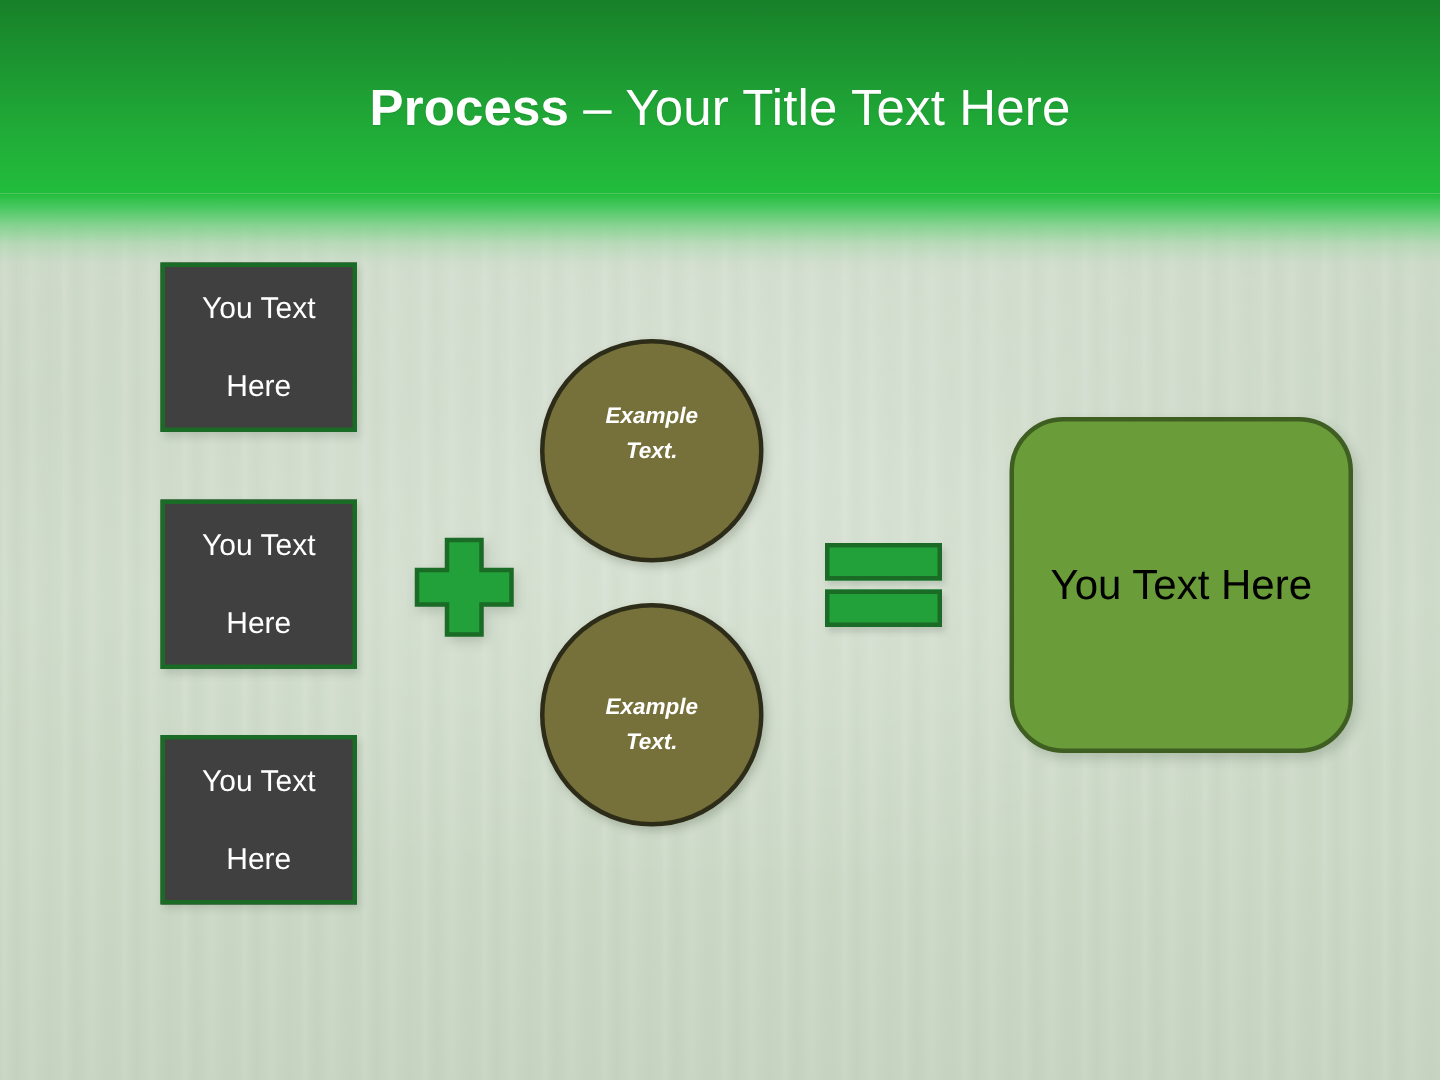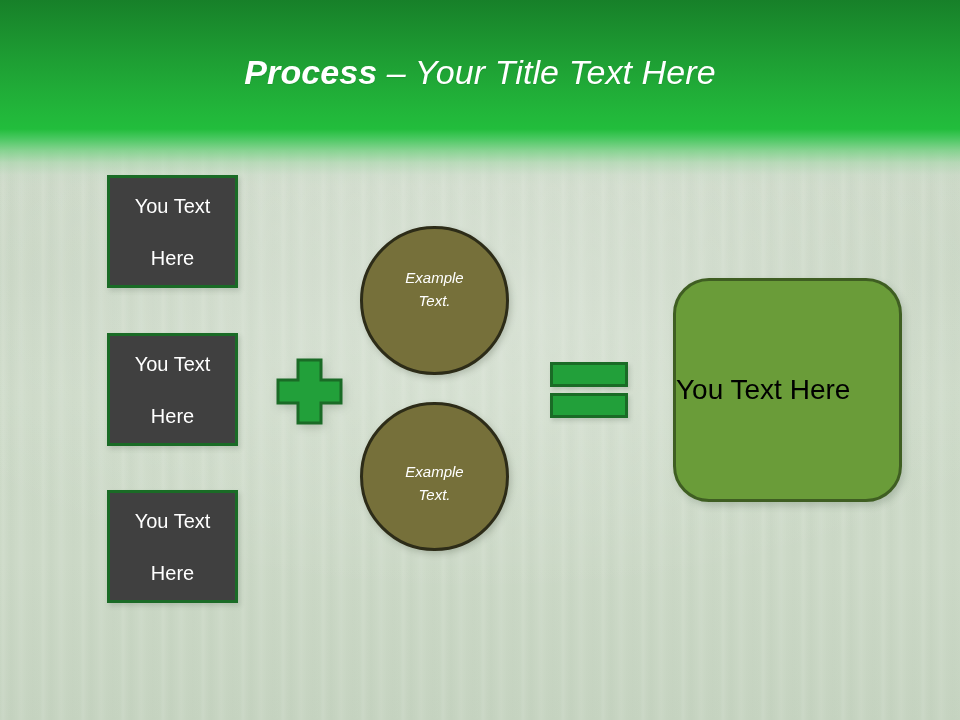--- a/index.html
+++ b/index.html
@@ -89,21 +89,20 @@
     position: absolute;
     left: 0; top: 52px;
     width: 960px;
     text-align: center;
     color: #ffffff;
     font-size: 34px;
     line-height: 40px;
     letter-spacing: .1px;
     white-space: nowrap;
     text-shadow: 0 1px 1px rgba(0,0,0,0.10);
-    font-style: italic;
   }
   .title .t-strong { font-weight: bold; }
   .title .t-rest   { font-weight: normal; }
 
   
   .sq {
     position: absolute;
     left: 107px;
     width: 131px;
     height: 113px;
@@ -141,21 +140,21 @@
     left: 360px;
     width: 149px;
     height: 149px;
     box-sizing: border-box;
     border-radius: 50%;
     background: #76703a;
     border: 3px solid #2d2c18;
     color: #ffffff;
     font-size: 15px;
     line-height: 23px;
-    font-weight: normal;
+    font-weight: bold;
     font-style: italic;
     text-align: center;
     display: flex;
     justify-content: center;
     box-shadow: 2px 3px 6px rgba(60,70,50,0.25);
   }
   .circ1 { top: 226px; align-items: center; }
   .circ1 .ctext { transform: translateY(-12px); }
   .circ2 { top: 402px; align-items: center; }
   .circ2 .ctext { transform: translateY(6px); }
@@ -185,21 +184,21 @@
     box-sizing: border-box;
     background: #6a9c39;
     border: 3px solid #3f5e22;
     border-radius: 36px;
     color: #000000;
     font-size: 28px;
     line-height: 34px;
     text-align: center;
     display: flex;
     align-items: center;
-    justify-content: flex-start;
+    justify-content: center;
     box-shadow: 3px 4px 7px rgba(60,80,60,0.22);
   }
 </style>
 </head>
 <body>
 
 <div id="slide">
 
   <div class="bg-base"></div>
   <div class="bg-streaks"></div>

